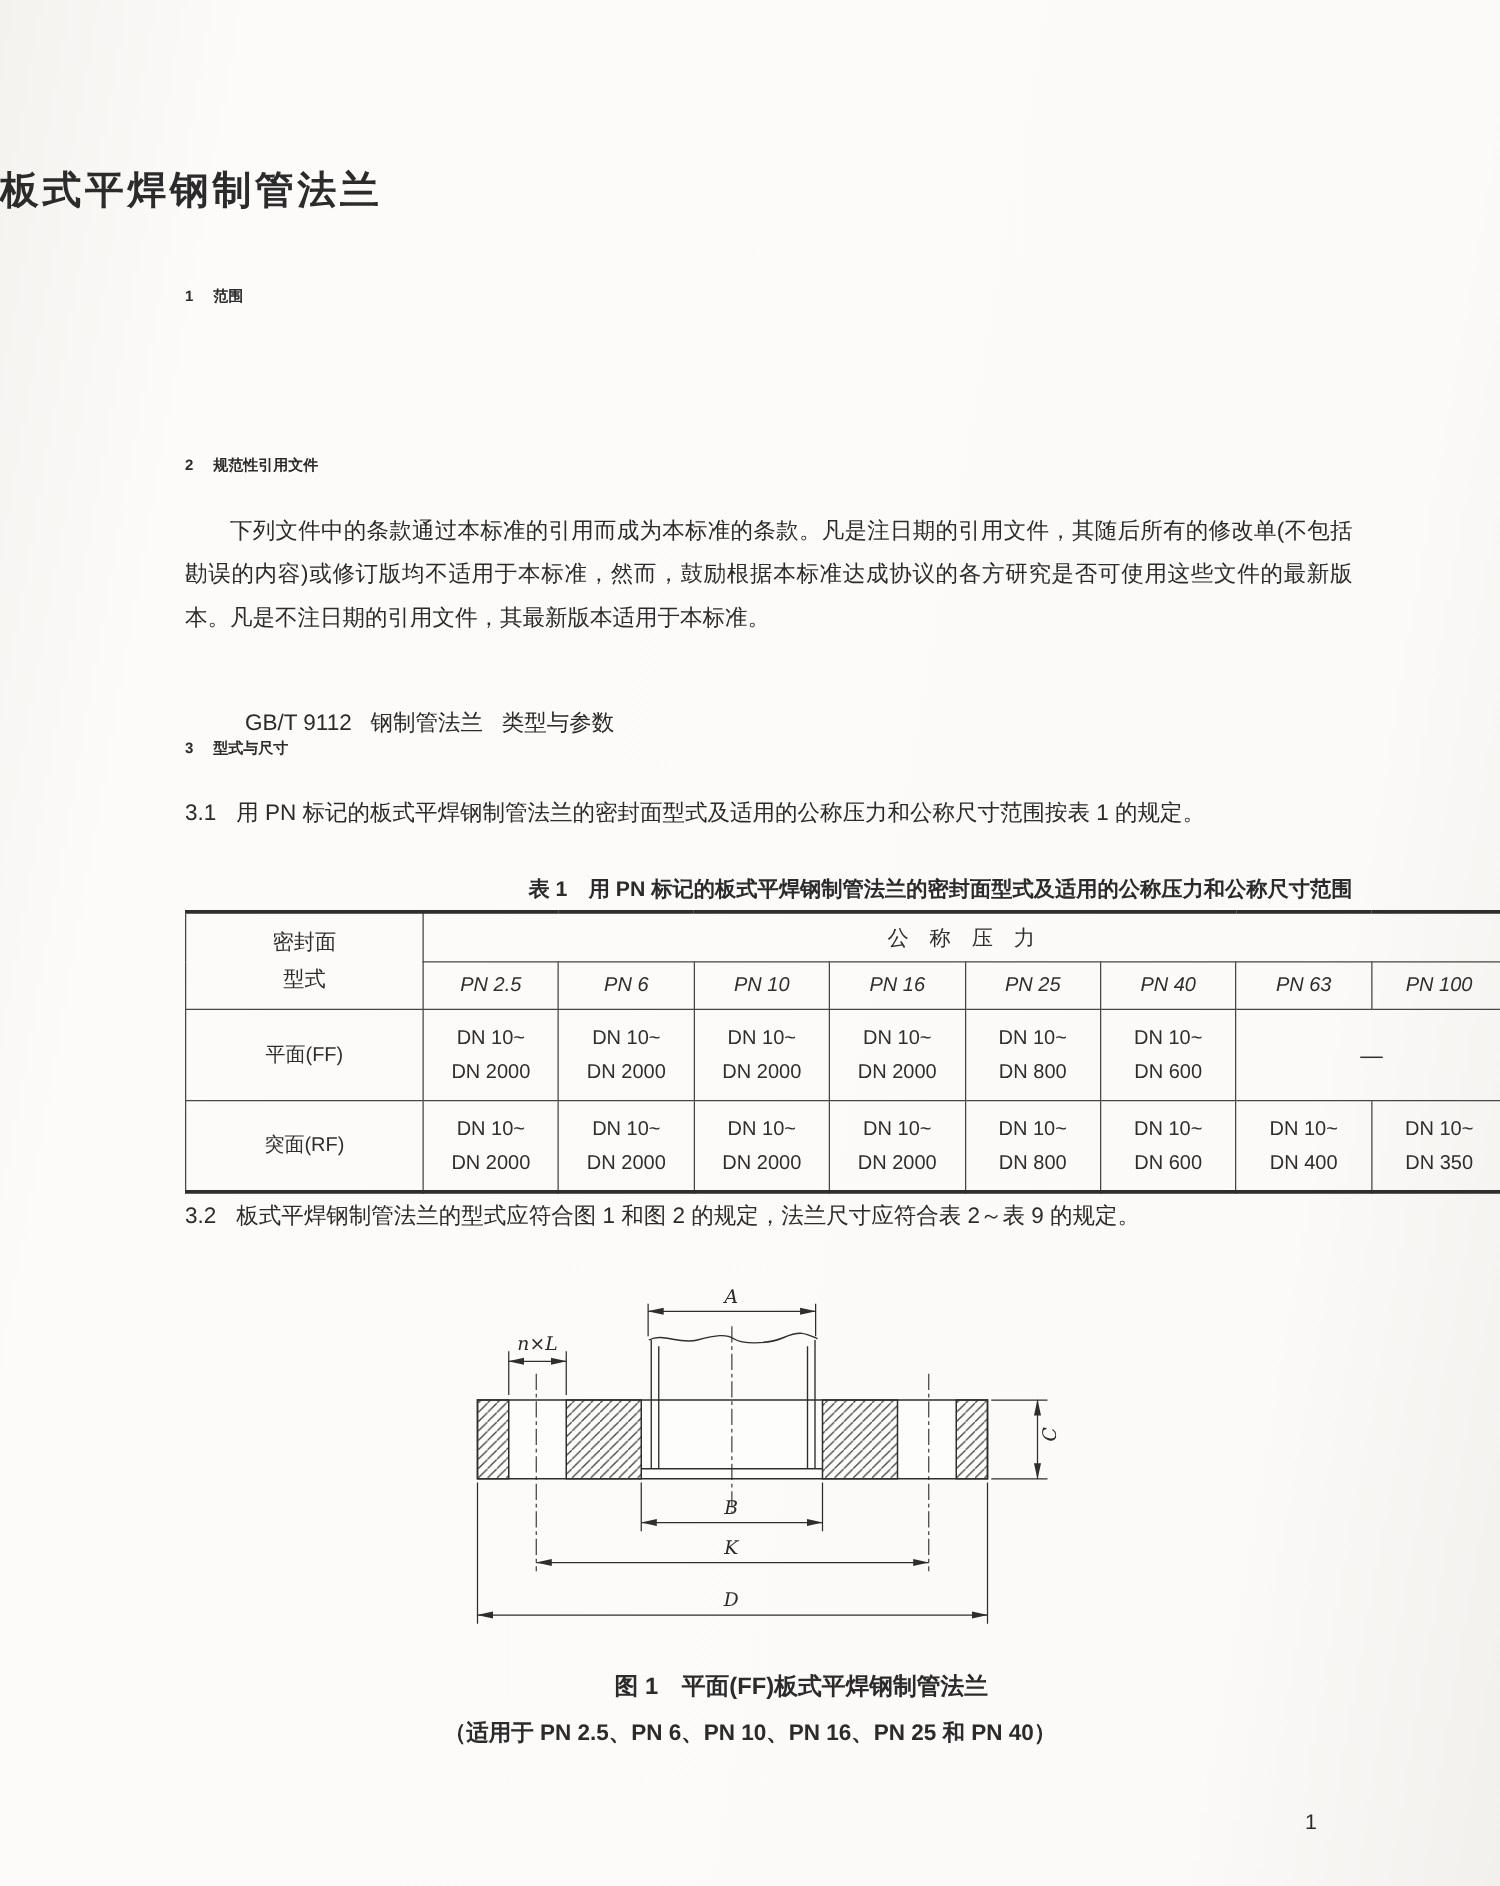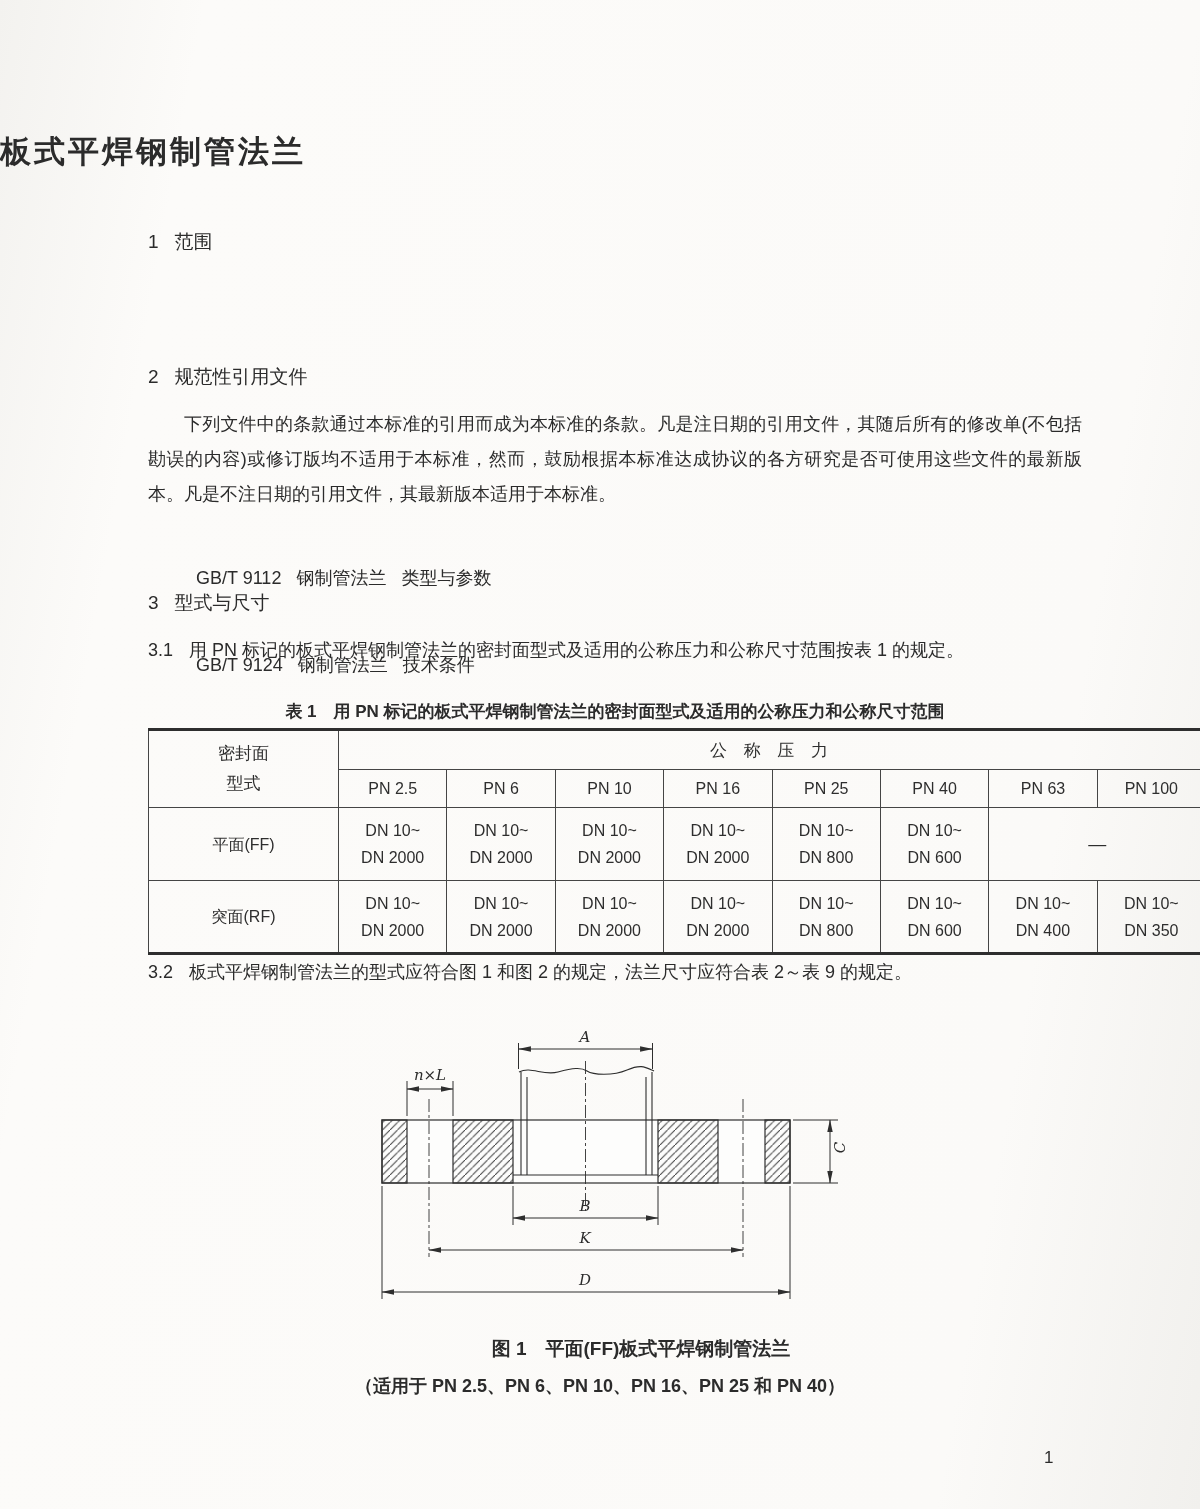--- a/index.html
+++ b/index.html
@@ -20,55 +20,55 @@
     top: 33px; left: 0; width: 1080px;
     text-align: right;
     font-size: 22px; font-weight: bold; letter-spacing: 0.5px;
     font-family: "Liberation Sans", sans-serif;
   }
   .title {
     top: 131px; left: 0; width: 1200px;
     text-align: left;
     font-size: 31px; font-weight: bold; letter-spacing: 3px;
   }
-  .h-sec { left: 148px; font-size: 19px; font-weight: normal; }
+  .h-sec { left: 148px; font-size: 12px; font-weight: bold; }
   .h-sec .num { display: inline-block; margin-right: 16px; }
   #h1 { top: 229px; }
   #h2 { top: 364px; }
   #h3 { top: 590px; }
 
   .body-block { left: 148px; width: 934px; font-size: 18px; line-height: 34px; }
   #scope-paras { top: 277px; }
   #scope-paras p { text-indent: 2em; }
   #normative-intro { top: 407px; line-height: 35px; text-align: justify; text-indent: 2em; }
   #refs { top: 506px; line-height: 29px; padding-left: 48px; white-space: pre-wrap; }
   #p31 { top: 633px; line-height: 35px; display: block; }
   #p31 .num, #p32 .num { float: left; margin-right: 16px; }
   #p32 { top: 957px; line-height: 30px; display: block; }
 
   .tbl-caption {
     top: 700px; left: 148px; width: 934px;
-    text-align: center; font-weight: bold; font-size: 17px;
+    text-align: right; font-weight: bold; font-size: 17px;
     white-space: pre-wrap;
   }
   #table1 {
     top: 728px; left: 148px; width: 1058px;
     border-collapse: collapse; table-layout: fixed;
     border-top: 3px solid #2e2e2e;
     border-bottom: 3px solid #2e2e2e;
     font-size: 16px;
   }
   #table1 td {
     border: 1px solid #454545;
     text-align: center; vertical-align: middle;
     color: #2e2e2e;
   }
   #table1 .corner { font-size: 17px; line-height: 30px; }
   #table1 .group { height: 40px; letter-spacing: 6px; white-space: pre; font-size: 17px; }
-  #table1 .pnrow td { height: 38px; }
+  #table1 .pnrow td { height: 38px; font-style: italic; }
   #table1 .datarow td { height: 73px; line-height: 27px; }
   #table1 .dash-cell { font-size: 18px; }
 
   .fig-caption1 {
     top: 1336px; left: 0; width: 1200px; text-align: center;
     font-size: 19px; font-weight: bold; white-space: pre-wrap; margin-left: 41px;
   }
   .fig-caption2 {
     top: 1374px; left: 0; width: 1200px; text-align: center;
     font-size: 18px; font-weight: bold;
@@ -94,21 +94,20 @@
 
 
   <div class="abs h-sec" id="h2">
     <span class="num">2</span><span>规范性引用文件</span>
   </div>
 
   <p class="abs body-block" id="normative-intro">下列文件中的条款通过本标准的引用而成为本标准的条款。凡是注日期的引用文件，其随后所有的修改单(不包括勘误的内容)或修订版均不适用于本标准，然而，鼓励根据本标准达成协议的各方研究是否可使用这些文件的最新版本。凡是不注日期的引用文件，其最新版本适用于本标准。</p>
 
   <div class="abs body-block" id="refs">
     <div>GB/T 9112   钢制管法兰   类型与参数</div>
-    <div>GB/T 9124   钢制管法兰   技术条件</div>
   </div>
 
   <div class="abs h-sec" id="h3">
     <span class="num">3</span><span>型式与尺寸</span>
   </div>
 
   <div class="abs body-block" id="p31">
     <span class="num">3.1</span><span>用 PN 标记的板式平焊钢制管法兰的密封面型式及适用的公称压力和公称尺寸范围按表 1 的规定。</span>
   </div>
 

